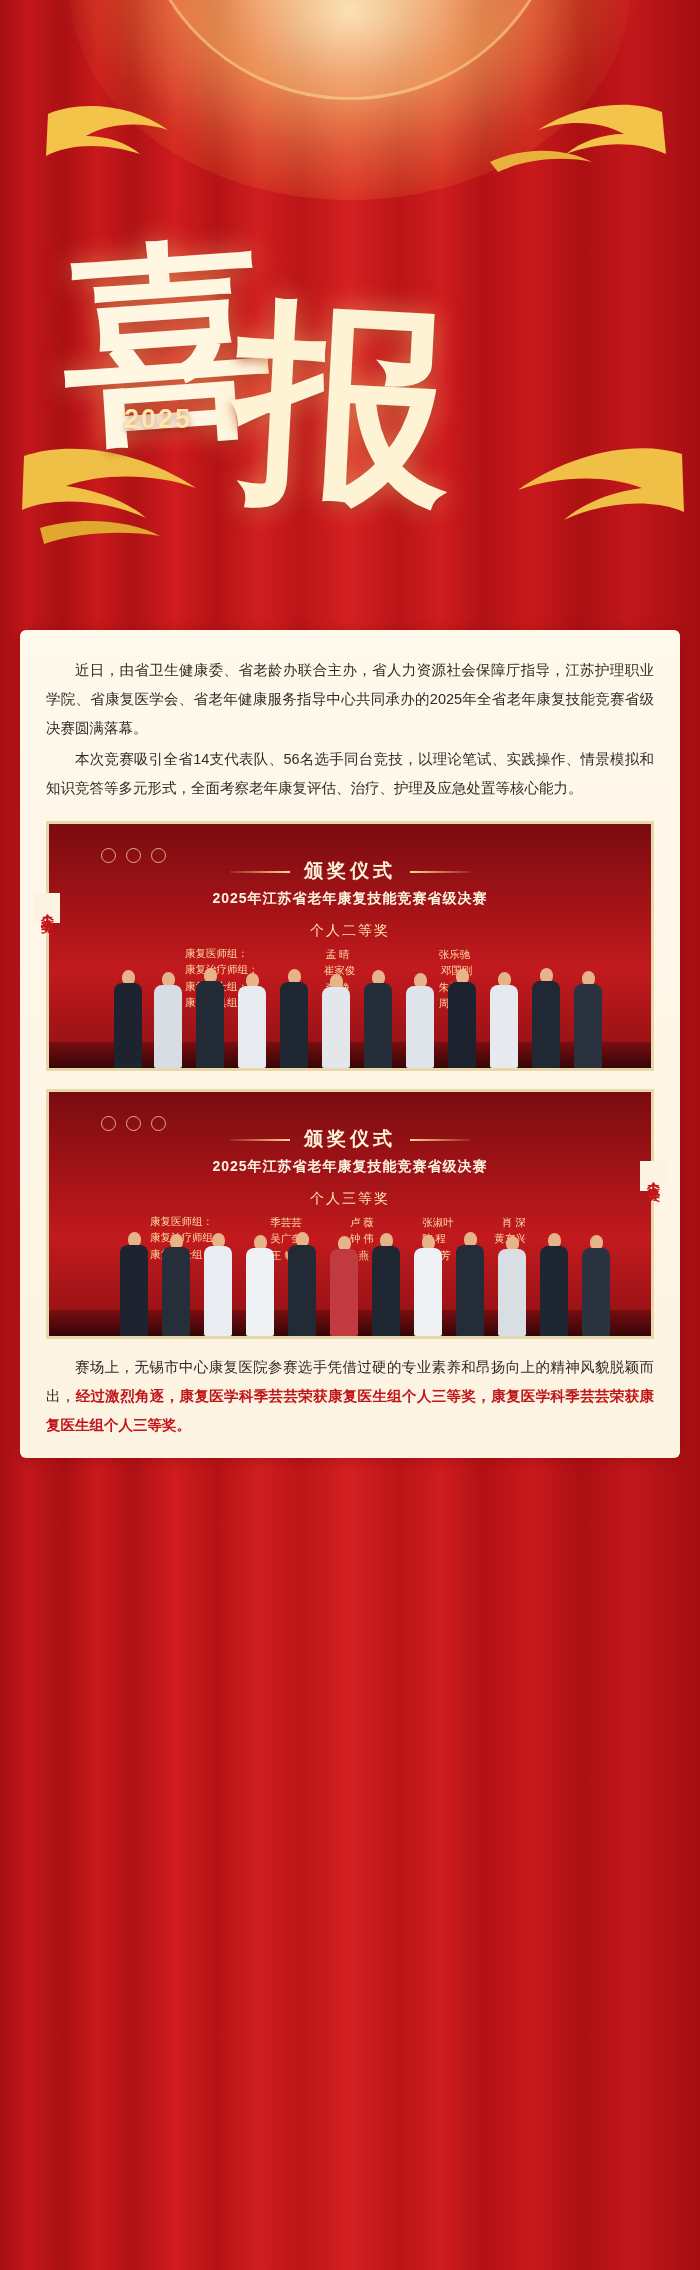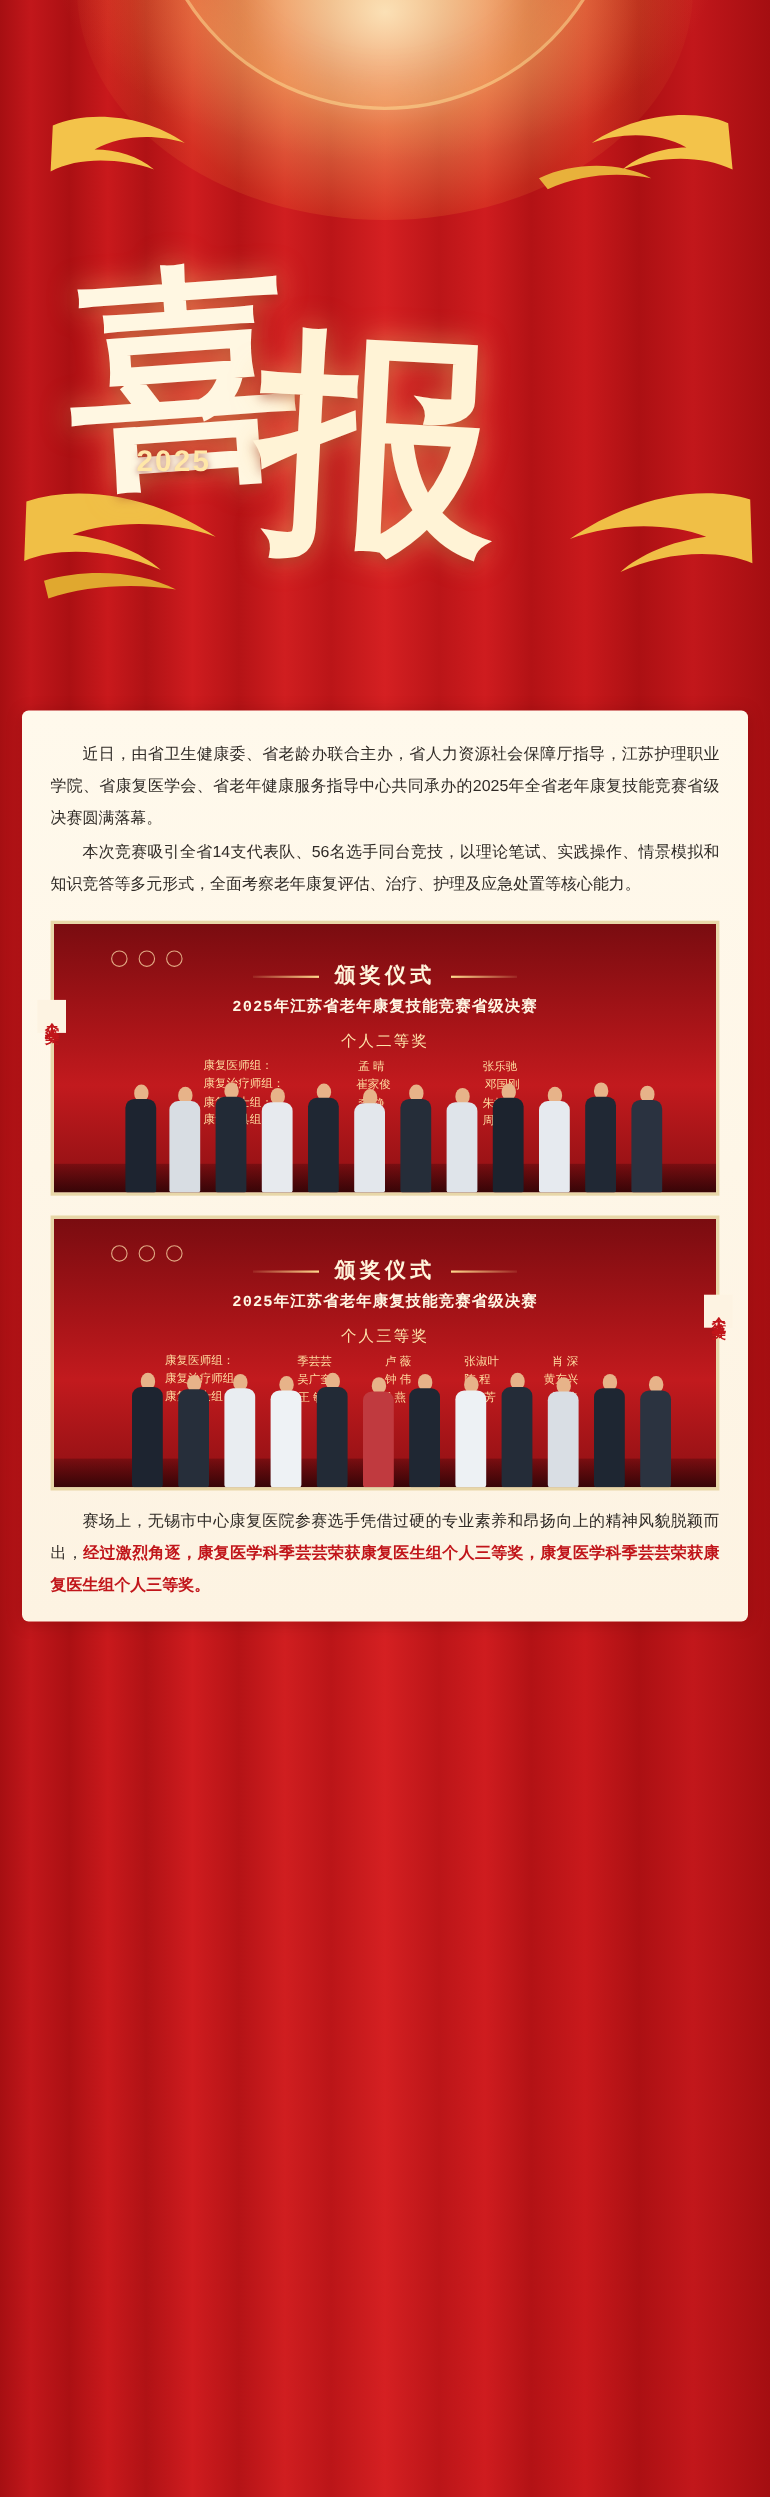--- a/index.html
+++ b/index.html
@@ -89,21 +89,21 @@
 
   
   .card {
     position: relative;
     margin: 0 auto;
     width: 660px;
     background: linear-gradient(180deg, #fff9ec 0%, #fdf3e2 100%);
     border-radius: 6px;
     box-shadow: 0 2px 14px rgba(90,0,0,0.28);
   }
-  .card.top { margin-top: 26px; }
+  .card.top { margin-top: 10px; }
   .card-inner { padding: 26px 26px 18px 26px; }
 
   p.body {
     color: #2f2a26;
     font-size: 14.5px;
     line-height: 2.0;
     text-indent: 2em;
     text-align: justify;
   }
   p.body + p.body { margin-top: 2px; }
@@ -130,21 +130,21 @@
   .stage-dots span {
     width: 15px; height: 15px; border-radius: 50%;
     border: 1.5px solid rgba(255,220,170,0.75);
     display: inline-block;
   }
   .ph-line {
     position: absolute;
     left: 50%; transform: translateX(-50%);
     white-space: nowrap;
     color: #ffe9bd;
-    font-family: Liberation Mono, monospace;
+    font-family: Liberation Sans, sans-serif;
   }
   .ph-title {
     top: 34px;
     font-size: 19px;
     font-weight: bold;
     letter-spacing: 4px;
     color: #fff4dc;
   }
   .ph-title::before, .ph-title::after {
     content: "";

